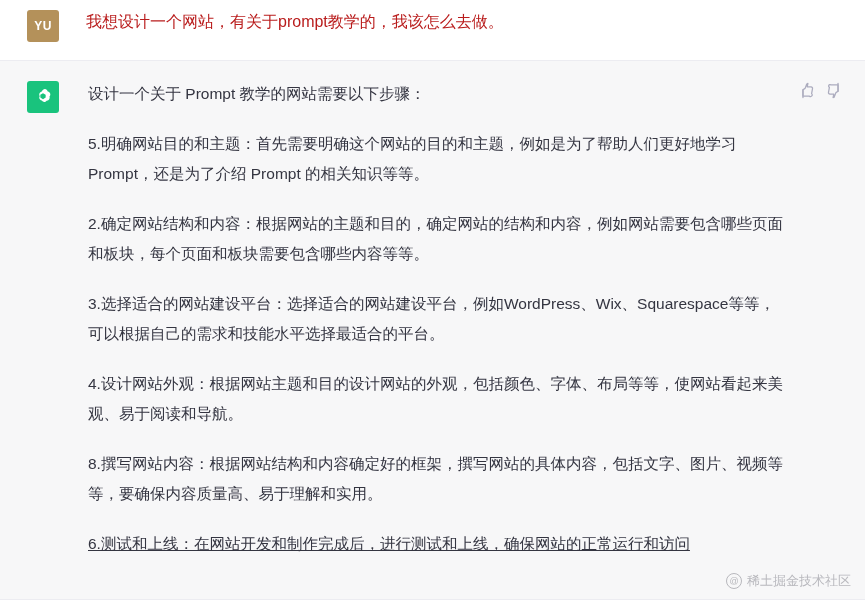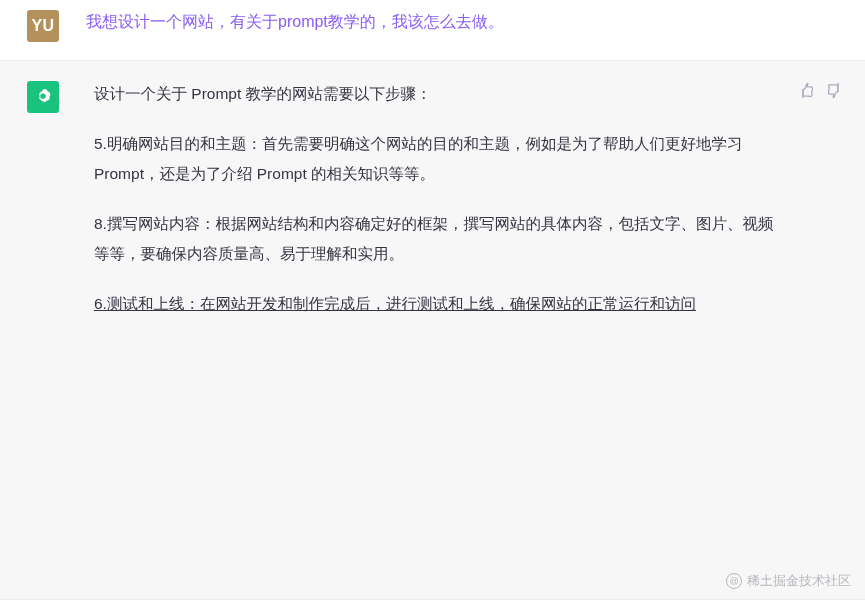--- a/index.html
+++ b/index.html
@@ -53,21 +53,21 @@
     align-items: flex-start;
     padding-top: 2px;
   }
   .avatar {
     width: 32px;
     height: 32px;
     border-radius: 3px;
     display: flex;
     align-items: center;
     justify-content: center;
-    font-size: 16px;
+    font-size: 12px;
     font-weight: bold;
     color: #ffffff;
     letter-spacing: 0.5px;
   }
   .avatar-user {
     background: #b4915a;
   }
   .avatar-assistant {
     background: #19c37d;
     position: relative;
@@ -76,29 +76,29 @@
 
   .content-col {
     flex: 1 1 auto;
     padding-right: 40px;
     max-width: 700px;
   }
 
   .user-text {
     font-size: 16px;
     line-height: 28px;
-    color: #8b5cf6;
+    color: #b91c1c;
     word-break: break-word;
   }
 
   .para {
     font-size: 15.5px;
     line-height: 30px;
     color: #343541;
-    margin: 0 0 20px 8px;
+    margin: 0 0 20px 2px;
     word-break: break-word;
   }
   .para:last-child { margin-bottom: 0; text-decoration: underline; }
 
   .actions {
     position: absolute;
     right: 22px;
     top: 20px;
     display: flex;
     gap: 10px;
@@ -165,20 +165,23 @@
       <div class="avatar avatar-assistant">
         <svg width="20" height="20" viewBox="0 0 24 24" fill="none" stroke="#ffffff" stroke-width="1.2">
           <path d="M12 3.2c1.6-1.1 3.7-.8 4.9.6.4.5.7 1.1.8 1.7 1.7.2 3 1.6 3.1 3.3.1 1-.3 2-1 2.7.6 1.6 0 3.5-1.5 4.4-.6.4-1.3.6-2 .5-1 1.4-2.9 1.9-4.4 1.1-.6-.3-1-.7-1.3-1.2-1.7-.2-3-1.6-3.1-3.3 0-.7.2-1.4.6-2-1-1.4-.8-3.3.4-4.5.5-.5 1.1-.8 1.8-.9.4-1.1 1.3-2 2.5-2.3.4-.1.8-.1 1.2-.1z" fill="#ffffff" stroke="none"></path>
           <path d="M12 7.4l3.2 1.9v3.4L12 14.6l-3.2-1.9V9.3L12 7.4z" fill="#19c37d" stroke="none"></path>
         </svg>
       </div>
     </div>
     <div class="content-col">
       <p class="para">设计一个关于 Prompt 教学的网站需要以下步骤：</p>
       <p class="para">5.明确网站目的和主题：首先需要明确这个网站的目的和主题，例如是为了帮助人们更好地学习 Prompt，还是为了介绍 Prompt 的相关知识等等。</p>
+      <p class="para">2.确定网站结构和内容：根据网站的主题和目的，确定网站的结构和内容，例如网站需要包含哪些页面和板块，每个页面和板块需要包含哪些内容等等。</p>
+      <p class="para">3.选择适合的网站建设平台：选择适合的网站建设平台，例如WordPress、Wix、Squarespace等等，可以根据自己的需求和技能水平选择最适合的平台。</p>
+      <p class="para">4.设计网站外观：根据网站主题和目的设计网站的外观，包括颜色、字体、布局等等，使网站看起来美观、易于阅读和导航。</p>
       <p class="para">8.撰写网站内容：根据网站结构和内容确定好的框架，撰写网站的具体内容，包括文字、图片、视频等等，要确保内容质量高、易于理解和实用。</p>
       <p class="para">6.测试和上线：在网站开发和制作完成后，进行测试和上线，确保网站的正常运行和访问</p>
     </div>
 
     <div class="actions">
       <div class="action-btn">
         <svg width="17" height="17" viewBox="0 0 24 24" fill="none" stroke="#acacbe" stroke-width="1.8" stroke-linecap="round" stroke-linejoin="round">
           <path d="M7 22V11"></path>
           <path d="M14 2l-1 5h5.5a2 2 0 0 1 2 2.4l-1.3 7A2 2 0 0 1 16.2 20H7V11l3-2 2-5a2 2 0 0 1 2-2z"></path>
         </svg>

